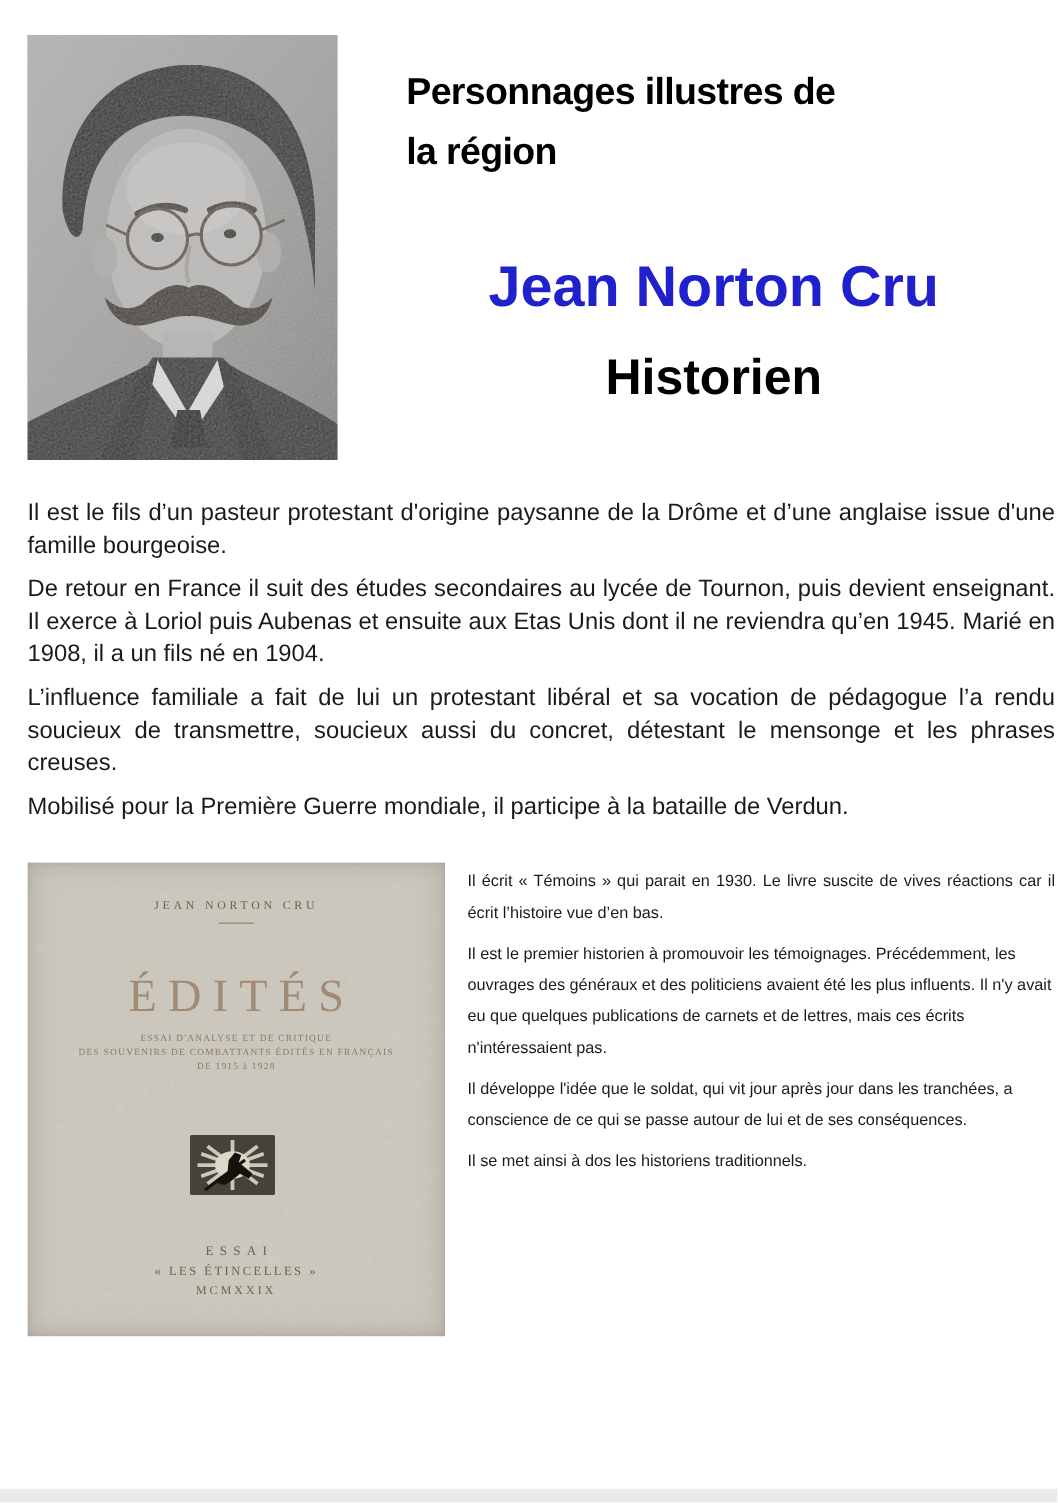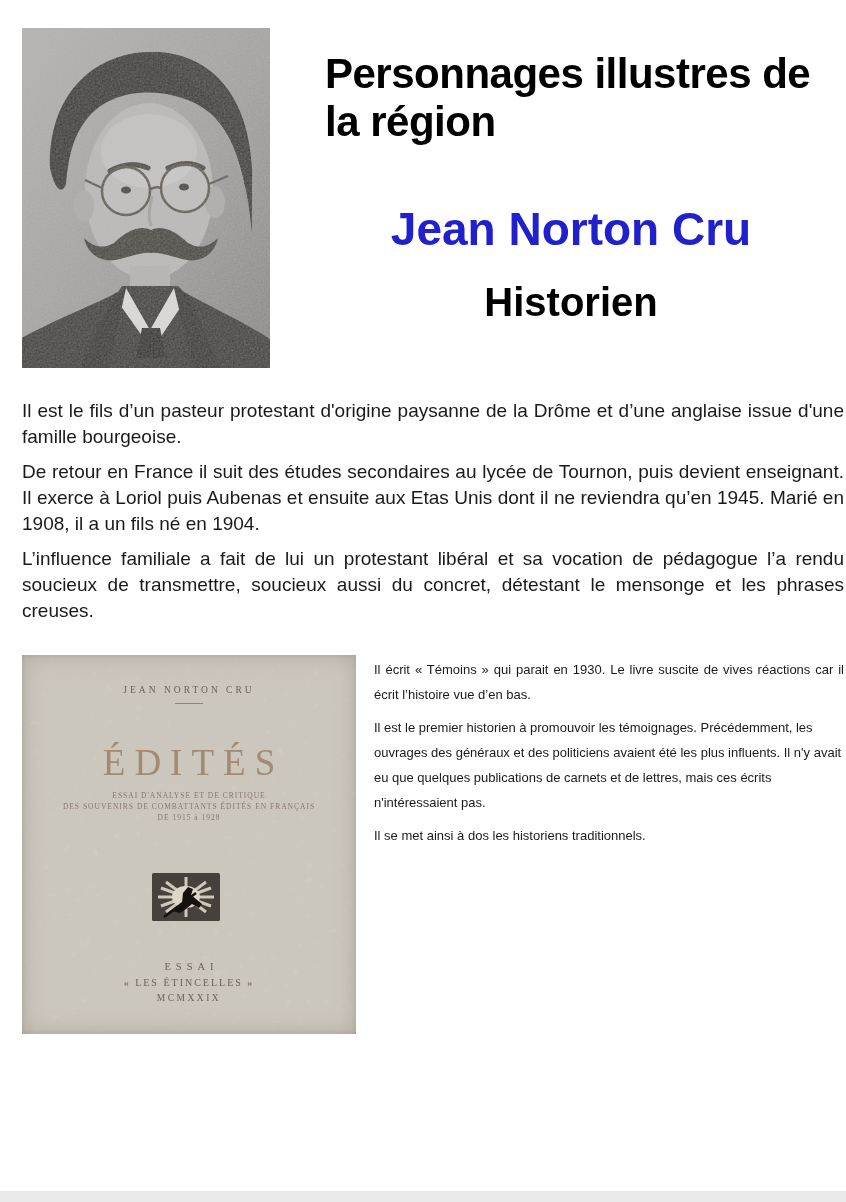--- a/index.html
+++ b/index.html
@@ -13,21 +13,21 @@
   
   .hero { position:relative; height:368px; }
   .portrait {
     position:absolute; left:22px; top:28px; width:248px; height:340px;
     overflow:hidden; background:#a3a3a3;
   }
   .portrait svg { display:block; }
   .hero-text { position:absolute; left:325px; top:0; width:492px; height:368px; }
   .cat {
     position:absolute; top:50px; left:0; width:100%;
-    font-size:42px; line-height:48px; font-weight:bold; letter-spacing:-0.5px;
+    font-size:30px; line-height:48px; font-weight:bold; letter-spacing:-0.5px;
     white-space:pre-line; color:#000000;
   }
   .name {
     position:absolute; top:204px; left:0; width:100%; text-align:center;
     font-size:46px; line-height:50px; font-weight:bold;
   }
   .role {
     position:absolute; top:280px; left:0; width:100%; text-align:center;
     font-size:40px; line-height:44px; font-weight:bold; color:#000000;
   }
@@ -132,20 +132,21 @@
 la région</h1>
       <h2 class="name" style="color: rgb(32, 32, 205);">Jean Norton Cru</h2>
       <h3 class="role">Historien</h3>
     </div>
   </header>
 
   <section class="bio">
     <p>Il est le fils d’un pasteur protestant d'origine paysanne de la Drôme et d’une anglaise issue d'une famille bourgeoise.</p>
     <p>De retour en France il suit des études secondaires au lycée de Tournon, puis devient enseignant. Il exerce à Loriol puis Aubenas et ensuite aux Etas Unis dont il ne reviendra qu’en 1945. Marié en 1908, il a un fils né en 1904.</p>
     <p>L’influence familiale a fait de lui un protestant libéral et sa vocation de pédagogue l’a rendu soucieux de transmettre, soucieux aussi du concret, détestant le mensonge et les phrases creuses.</p>
+    <p>Mobilisé pour la Première Guerre mondiale, il participe à la bataille de Verdun.</p>
   </section>
 
   <section class="book">
 
     <div class="cover">
       <svg class="noise" width="334" height="379" viewBox="0 0 334 379">
         <defs>
           <filter id="noiseC" x="0" y="0" width="100%" height="100%">
             <feTurbulence type="fractalNoise" baseFrequency="0.14" numOctaves="3" stitchTiles="stitch"></feTurbulence>
             <feColorMatrix type="matrix" values="0 0 0 0 0.44  0 0 0 0 0.40  0 0 0 0 0.33  0.8 0.8 0.8 0 0"></feColorMatrix>
@@ -182,18 +183,19 @@
         </svg>
       </div>
       <div class="cv-city">ESSAI</div>
       <div class="cv-pub">« LES ÉTINCELLES »</div>
       <div class="cv-year">MCMXXIX</div>
     </div>
 
     <div class="book-text">
       <p class="just">Il écrit « Témoins » qui parait en 1930. Le livre suscite de vives réactions car il écrit l’histoire vue d’en bas.</p>
       <p>Il est le premier historien à promouvoir les témoignages. Précédemment, les ouvrages des généraux et des politiciens avaient été les plus influents. Il n'y avait eu que quelques publications de carnets et de lettres, mais ces écrits n'intéressaient pas.</p>
+      <p>Il développe l'idée que le soldat, qui vit jour après jour dans les tranchées, a conscience de ce qui se passe autour de lui et de ses conséquences.</p>
       <p>Il se met ainsi à dos les historiens traditionnels.</p>
     </div>
   </section>
 
   <div class="page-end-strip"></div>
 </div>
 
 </body></html>

